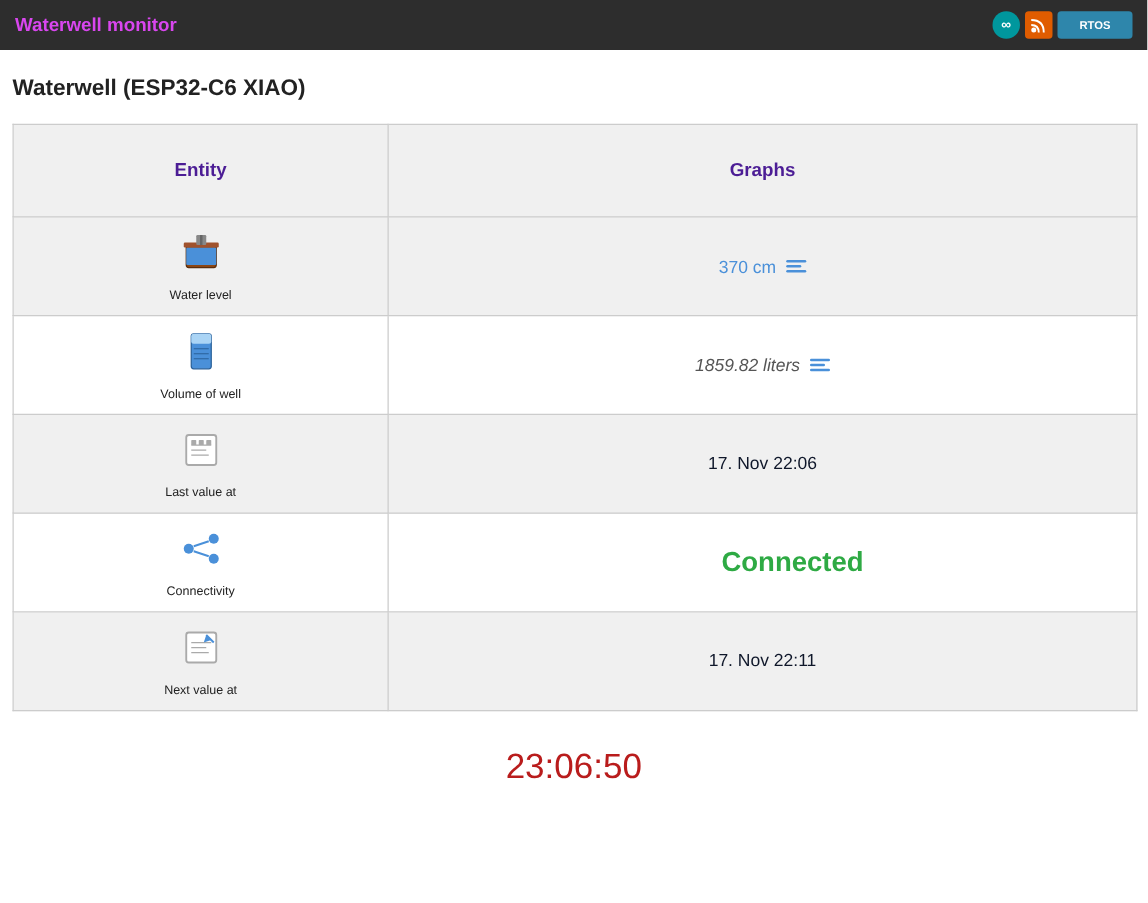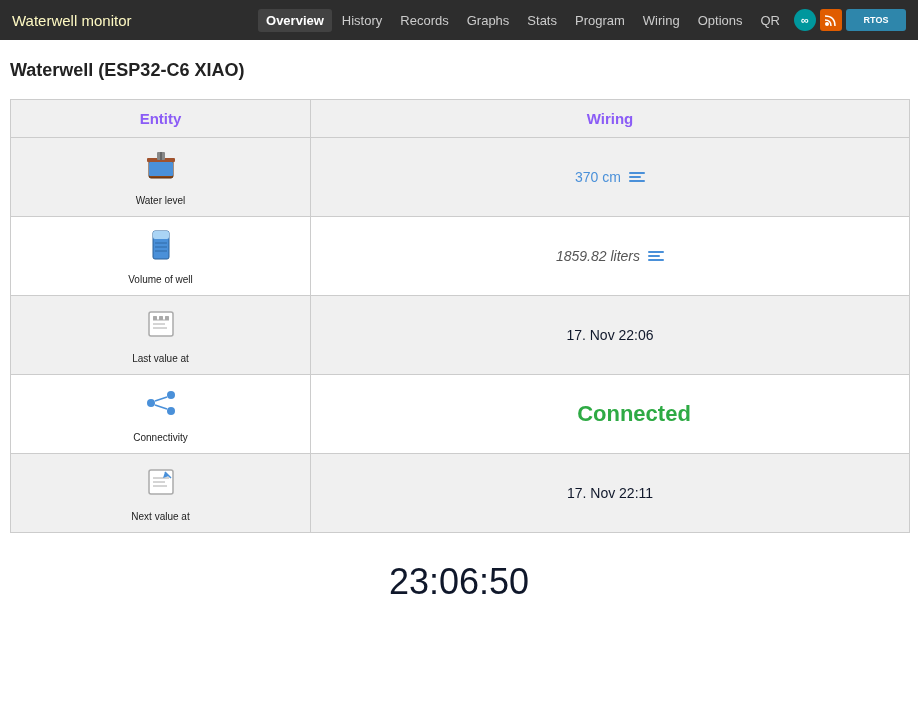--- a/index.html
+++ b/index.html
@@ -8,23 +8,23 @@
     
     .navbar {
       background: #2d2d2d;
       height: 40px;
       display: flex;
       align-items: center;
       padding: 0 12px;
       gap: 0;
     }
     .navbar-brand {
-      color: #fef9c3;
+      color: #d946ef;
       font-size: 15px;
-      font-weight: normal;
+      font-weight: bold;
       margin-right: auto;
     }
     .nav-links {
       display: flex;
       align-items: center;
       gap: 2px;
     }
     .nav-link {
       color: #ccc;
       font-size: 13px;
@@ -83,24 +83,24 @@
     
     .data-table {
       width: 900px;
       margin: 0 auto;
       border-collapse: collapse;
       border: 1px solid #ccc;
     }
     .data-table th {
       background: #f0f0f0;
       border: 1px solid #ccc;
-      padding: 10px 16px;
+      padding: 28px 16px;
       font-size: 15px;
       font-weight: bold;
-      color: #8b5cf6;
+      color: #4c1d95;
     }
     .data-table td {
       border: 1px solid #ccc;
       padding: 10px 12px;
       vertical-align: middle;
     }
     .entity-cell {
       width: 300px;
       text-align: center;
       background: #f9f9f9;
@@ -156,62 +156,51 @@
       background: #4a90d9;
       border-radius: 1px;
     }
     .bar-icon span:nth-child(1) { width: 16px; }
     .bar-icon span:nth-child(2) { width: 12px; }
     .bar-icon span:nth-child(3) { width: 16px; }
 
     
     .clock {
       text-align: center;
-      font-size: 36px;
-      color: #0f172a;
+      font-size: 28px;
+      color: #b91c1c;
       margin-top: 28px;
     }
   </style>
 </head>
 <body>
 
 <div class="navbar">
   <span class="navbar-brand">Waterwell monitor</span>
-  <nav class="nav-links">
-    <a class="nav-link active">Overview</a>
-    <a class="nav-link">History</a>
-    <a class="nav-link">Records</a>
-    <a class="nav-link">Graphs</a>
-    <a class="nav-link">Stats</a>
-    <a class="nav-link">Program</a>
-    <a class="nav-link">Wiring</a>
-    <a class="nav-link">Options</a>
-    <a class="nav-link">QR</a>
-  </nav>
   <div class="nav-icons">
     <div class="arduino-icon">∞</div>
     <div class="rss-icon">
       <svg width="14" height="14" viewBox="0 0 14 14" fill="white">
         <circle cx="3" cy="11" r="2" fill="white"></circle>
         <path d="M1 7 Q7 7 7 13" stroke="white" fill="none" stroke-width="1.5"></path>
         <path d="M1 3 Q11 3 11 13" stroke="white" fill="none" stroke-width="1.5"></path>
       </svg>
     </div>
     <div class="rtos-icon">RTOS</div>
   </div>
 </div>
 
 <div class="main-content">
   <h2 class="page-title">Waterwell (ESP32-C6 XIAO)</h2>
 
   <table class="data-table">
     <thead>
       <tr>
         <th>Entity</th>
-        <th>Wiring</th>
+        <th>Graphs</th>
       </tr>
     </thead>
     <tbody>
 
       <tr class="row-odd">
         <td class="entity-cell">
           <span class="entity-icon">
             <svg width="36" height="36" viewBox="0 0 36 36">
 
               <rect x="6" y="12" width="24" height="18" rx="2" fill="#8B4513" stroke="#5a2d0c" stroke-width="1"></rect>

